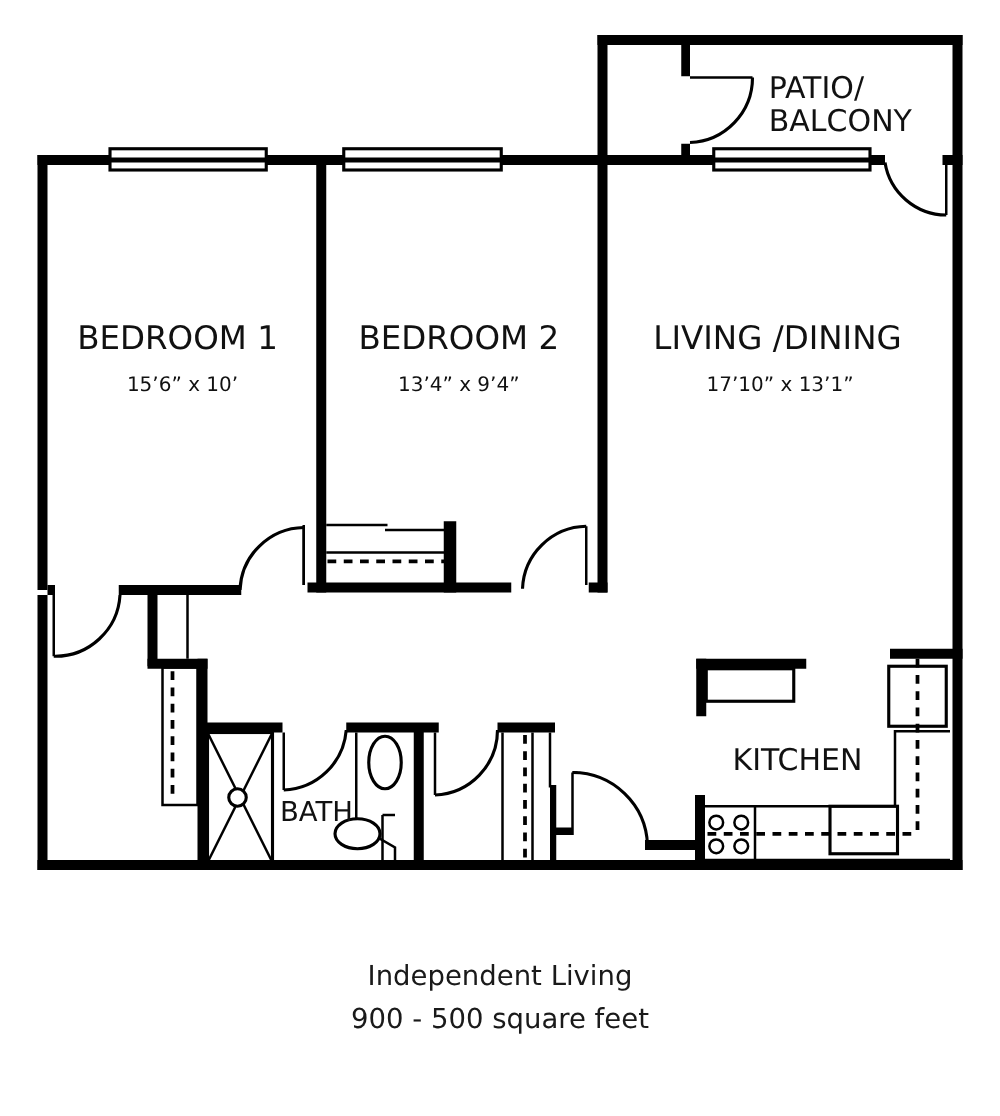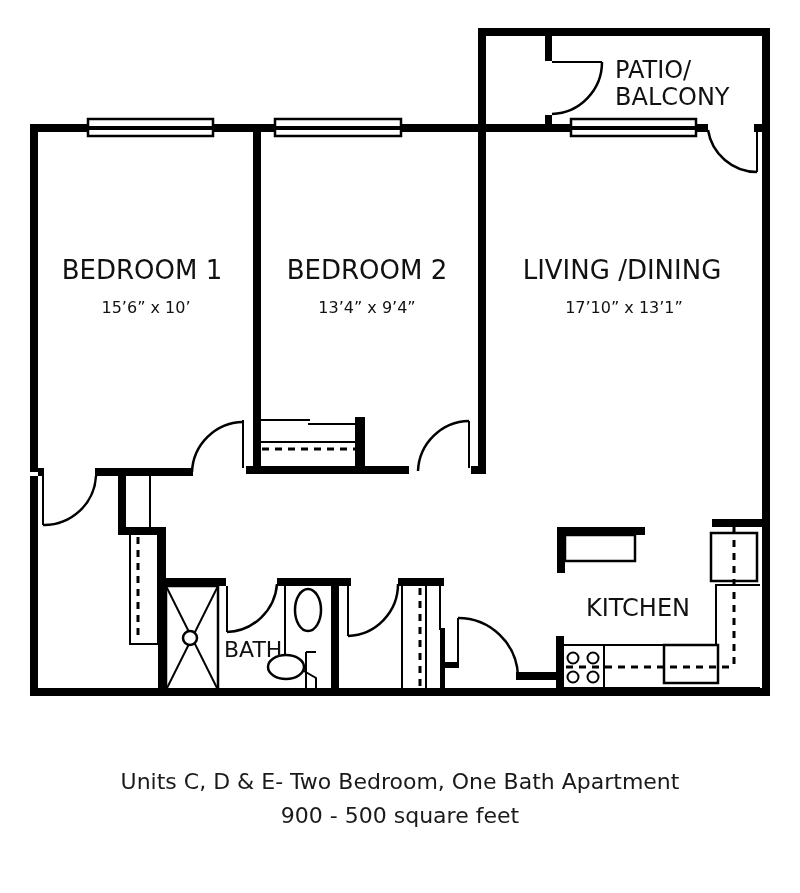--- a/index.html
+++ b/index.html
@@ -172,15 +172,15 @@
 
     <text class="small-label" x="638" y="616" text-anchor="middle">KITCHEN</text>
     <text class="small-label" x="224" y="657" text-anchor="start" style="font-size:22px">BATH</text>
 
     <text class="small-label" x="615" y="78" text-anchor="start">PATIO/</text>
     <text class="small-label" x="615" y="105" text-anchor="start">BALCONY</text>
   </g>
 </svg>
 
 <div id="caption">
-  <div>Units C, D &amp; E- Two Bedroom, One Bath Apartment</div>
+  <div>Independent Living</div>
   <div>900 - 500 square feet</div>
 </div>
 
 </body></html>

